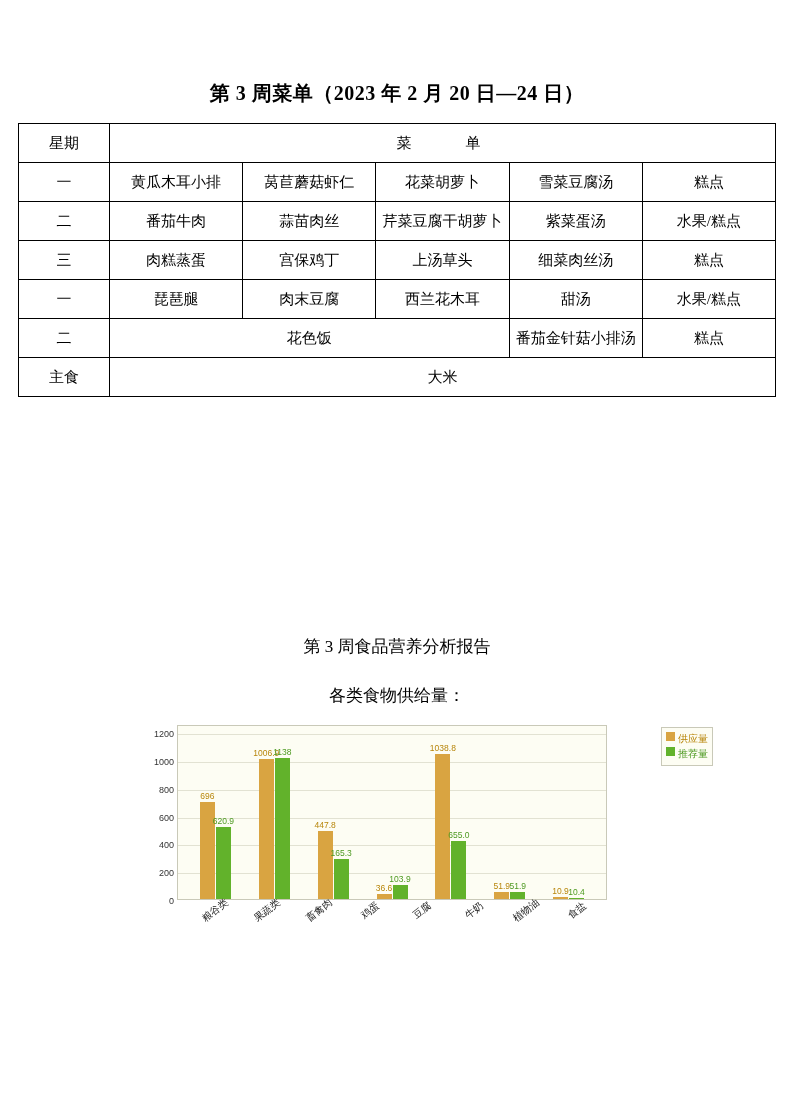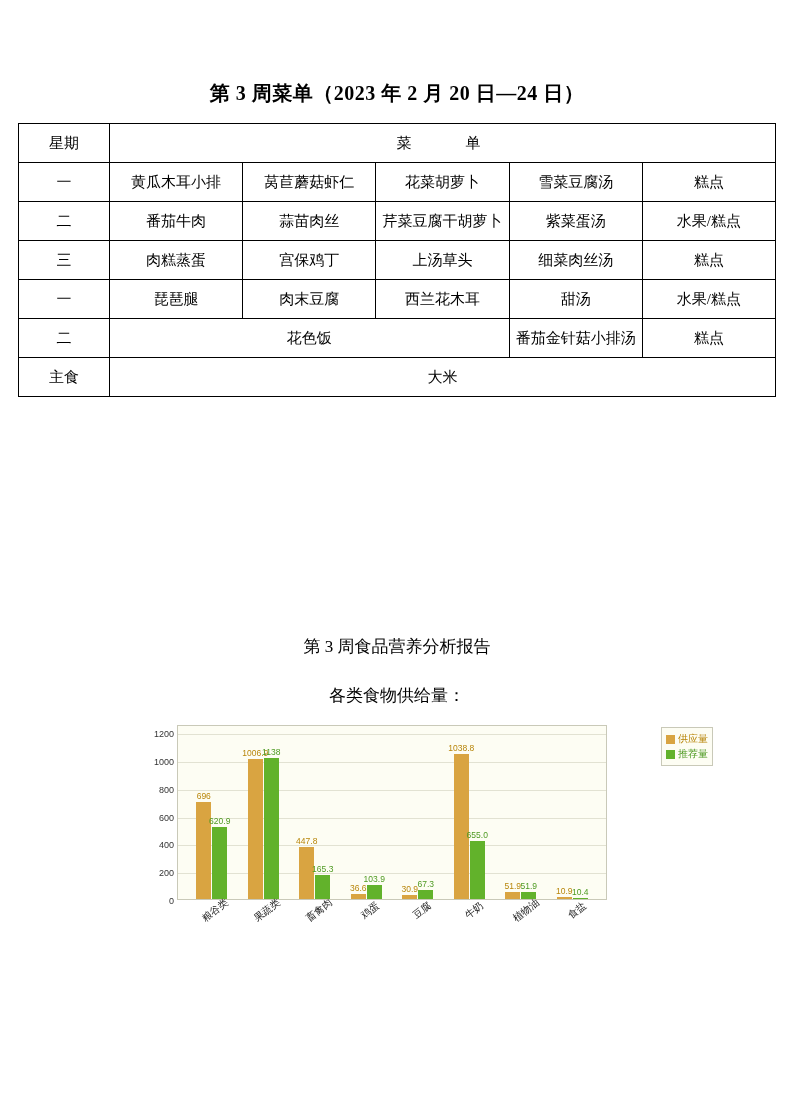--- a/index.html
+++ b/index.html
@@ -165,21 +165,21 @@
     right: -60px;
     top: 2px;
     border: 1px solid #c9c9b8;
     background: #fdfdf3;
     padding: 3px 4px;
     font-size: 10px;
     font-family: "Liberation Serif", serif;
   }
   .legend-item {
     display: flex;
-    align-items: center;
+    align-items: flex-start;
     gap: 3px;
     margin: 1px 0;
   }
   .swatch { width: 9px; height: 9px; display: inline-block; }
   .swatch.supply { background: #d9a441; }
   .swatch.reco { background: #62b22b; }
   .legend-label.supply { color: #b8860b; }
   .legend-label.reco { color: #4e9a22; }
 </style>
 </head>
@@ -271,41 +271,33 @@
           </div>
           <div class="group">
             <div class="bar supply" style="height: 140.127px;">
               <span class="val">1006.9</span>
             </div>
             <div class="bar reco" style="height: 141px;">
               <span class="val">1138</span>
             </div>
           </div>
           <div class="group">
-            <div class="bar supply" style="height: 52px;">
+            <div class="bar supply" style="height: 68px;">
               <span class="val">447.8</span>
             </div>
-            <div class="bar reco" style="height: 24px;">
+            <div class="bar reco" style="height: 40px;">
               <span class="val">165.3</span>
             </div>
           </div>
           <div class="group">
             <div class="bar supply" style="height: 5.0935px;">
               <span class="val">36.6</span>
             </div>
             <div class="bar reco" style="height: 14.4594px;">
               <span class="val">103.9</span>
-            </div>
-          </div>
-          <div class="group">
-            <div class="bar supply" style="height: 4.30025px;">
-              <span class="val">30.9</span>
-            </div>
-            <div class="bar reco" style="height: 9.36592px;">
-              <span class="val">67.3</span>
             </div>
           </div>
           <div class="group">
             <div class="bar supply" style="height: 144.566px;">
               <span class="val">1038.8</span>
             </div>
             <div class="bar reco" style="height: 57.8237px;">
               <span class="val">655.0</span>
             </div>
           </div>

